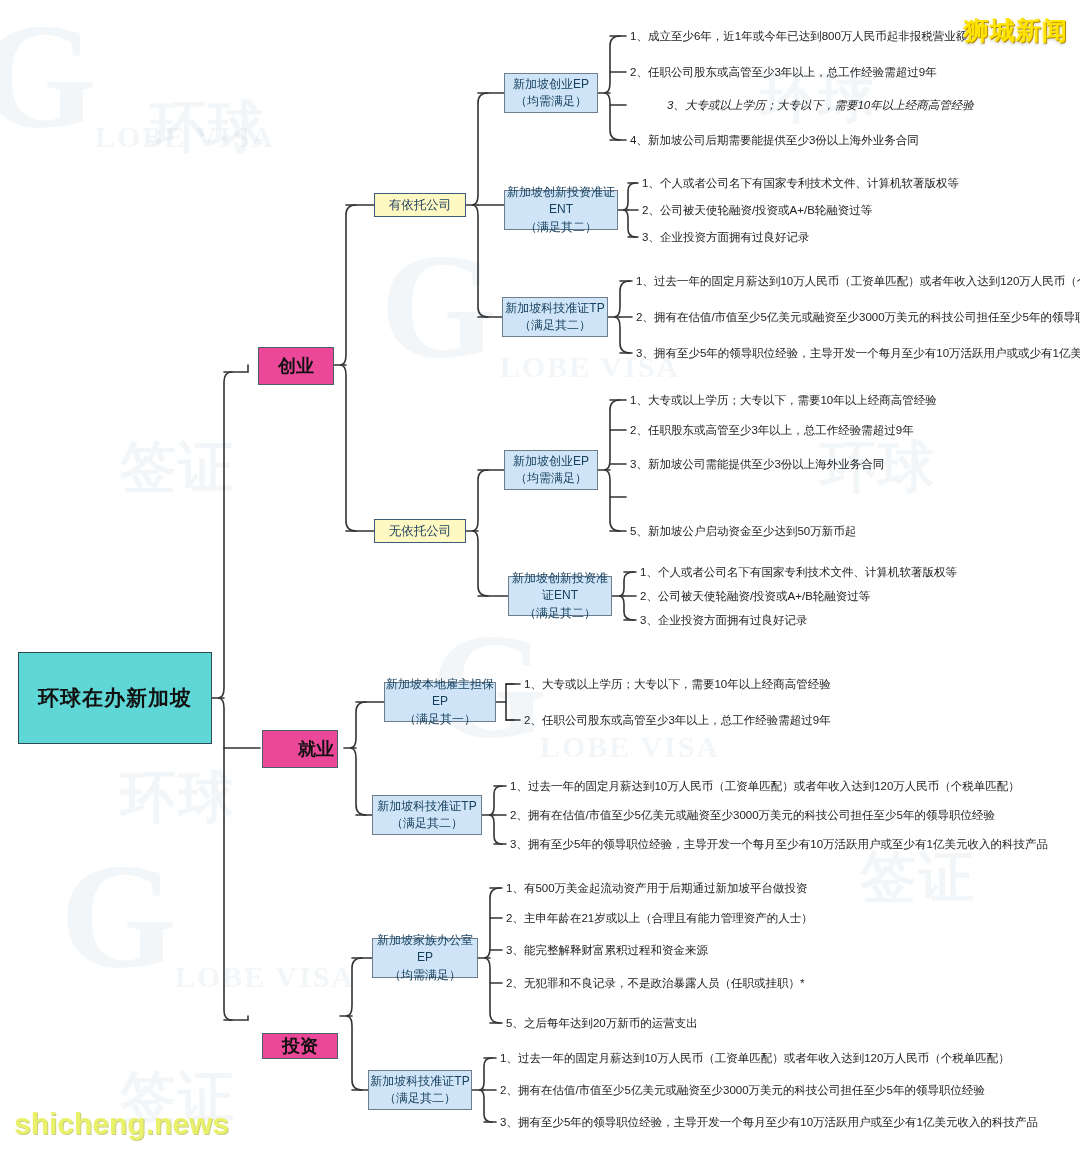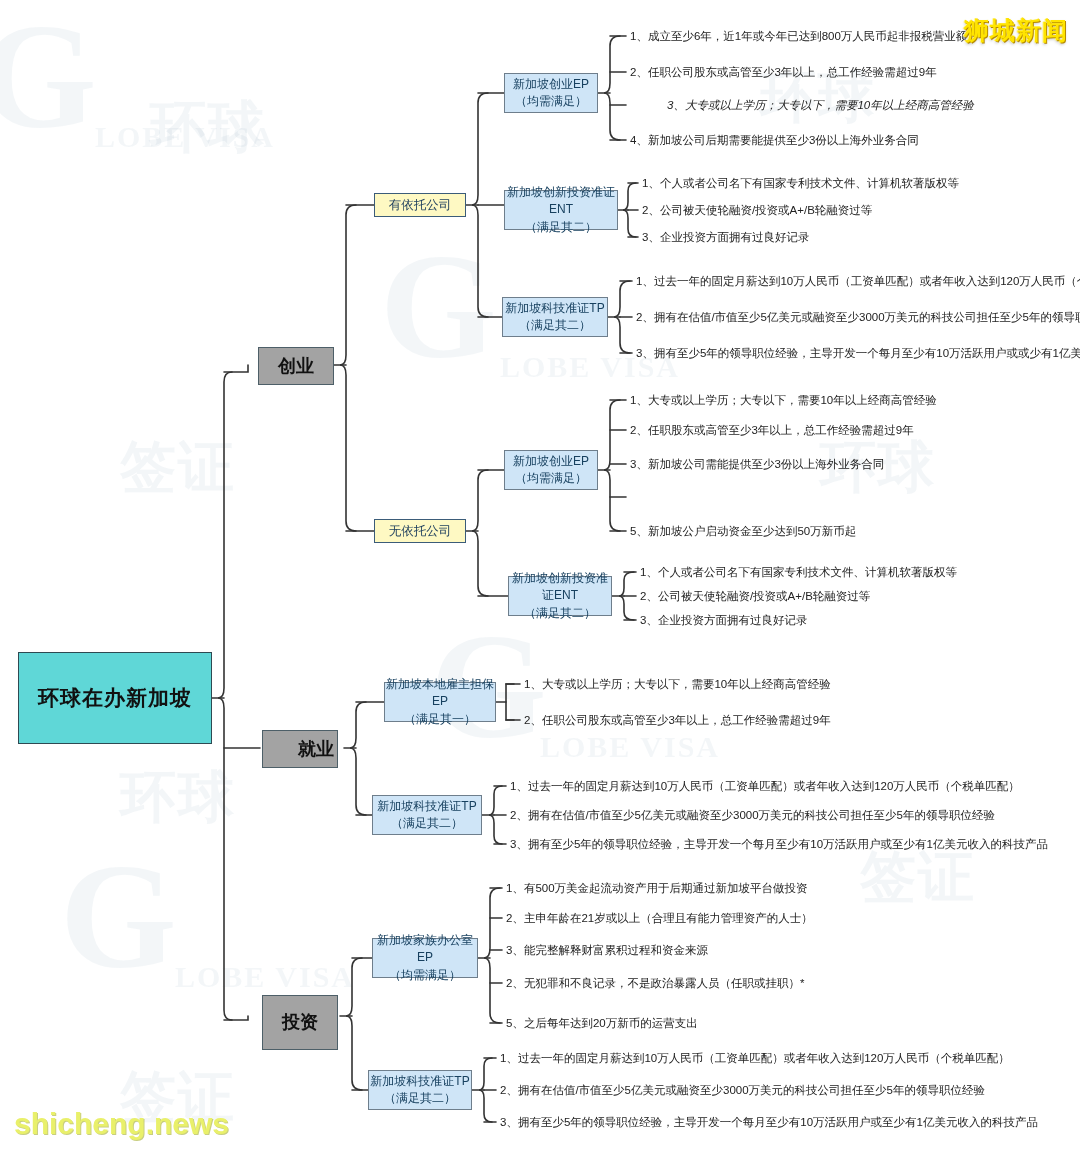--- a/index.html
+++ b/index.html
@@ -40,21 +40,21 @@
   .node .l2{display:block;}
 
   .node-root{
     background:#5fd7d7;
     border:1px solid #2e4a52;
     font-size:21px;font-weight:700;
     color:#111;
     letter-spacing:1px;
   }
   .node-l1{
-    background:#a3a3a3;
+    background:#ec4899;
     border:1px solid #4d5f68;
     font-size:18px;font-weight:700;
     color:#111;
   }
   .node-l2{
     background:#fef9c3;
     border:1px solid #3b5c79;
     font-size:12.5px;
     color:#1b3c5c;
   }
@@ -213,21 +213,21 @@
   <div class="node node-root" style="left:18px;top:652px;width:194px;height:92px;">
     <span class="l2">环球在办新加坡</span>
   </div>
 
   <div class="node node-l1" style="left:258px;top:347px;width:76px;height:38px;">
     <span>创业</span>
   </div>
   <div class="node node-l1" style="left:262px;top:730px;width:76px;height:38px;padding-left:32px;">
     <span>就业</span>
   </div>
-  <div class="node node-l1" style="left:262px;top:995px;width:76px;height:55px;">
+  <div class="node node-l1" style="left:262px;top:1033px;width:76px;height:26px;">
     <span>投资</span>
   </div>
 
   <div class="node node-l2" style="left:374px;top:193px;width:92px;height:24px;">
     <span>有依托公司</span>
   </div>
   <div class="node node-l2" style="left:374px;top:519px;width:92px;height:24px;">
     <span>无依托公司</span>
   </div>
 

